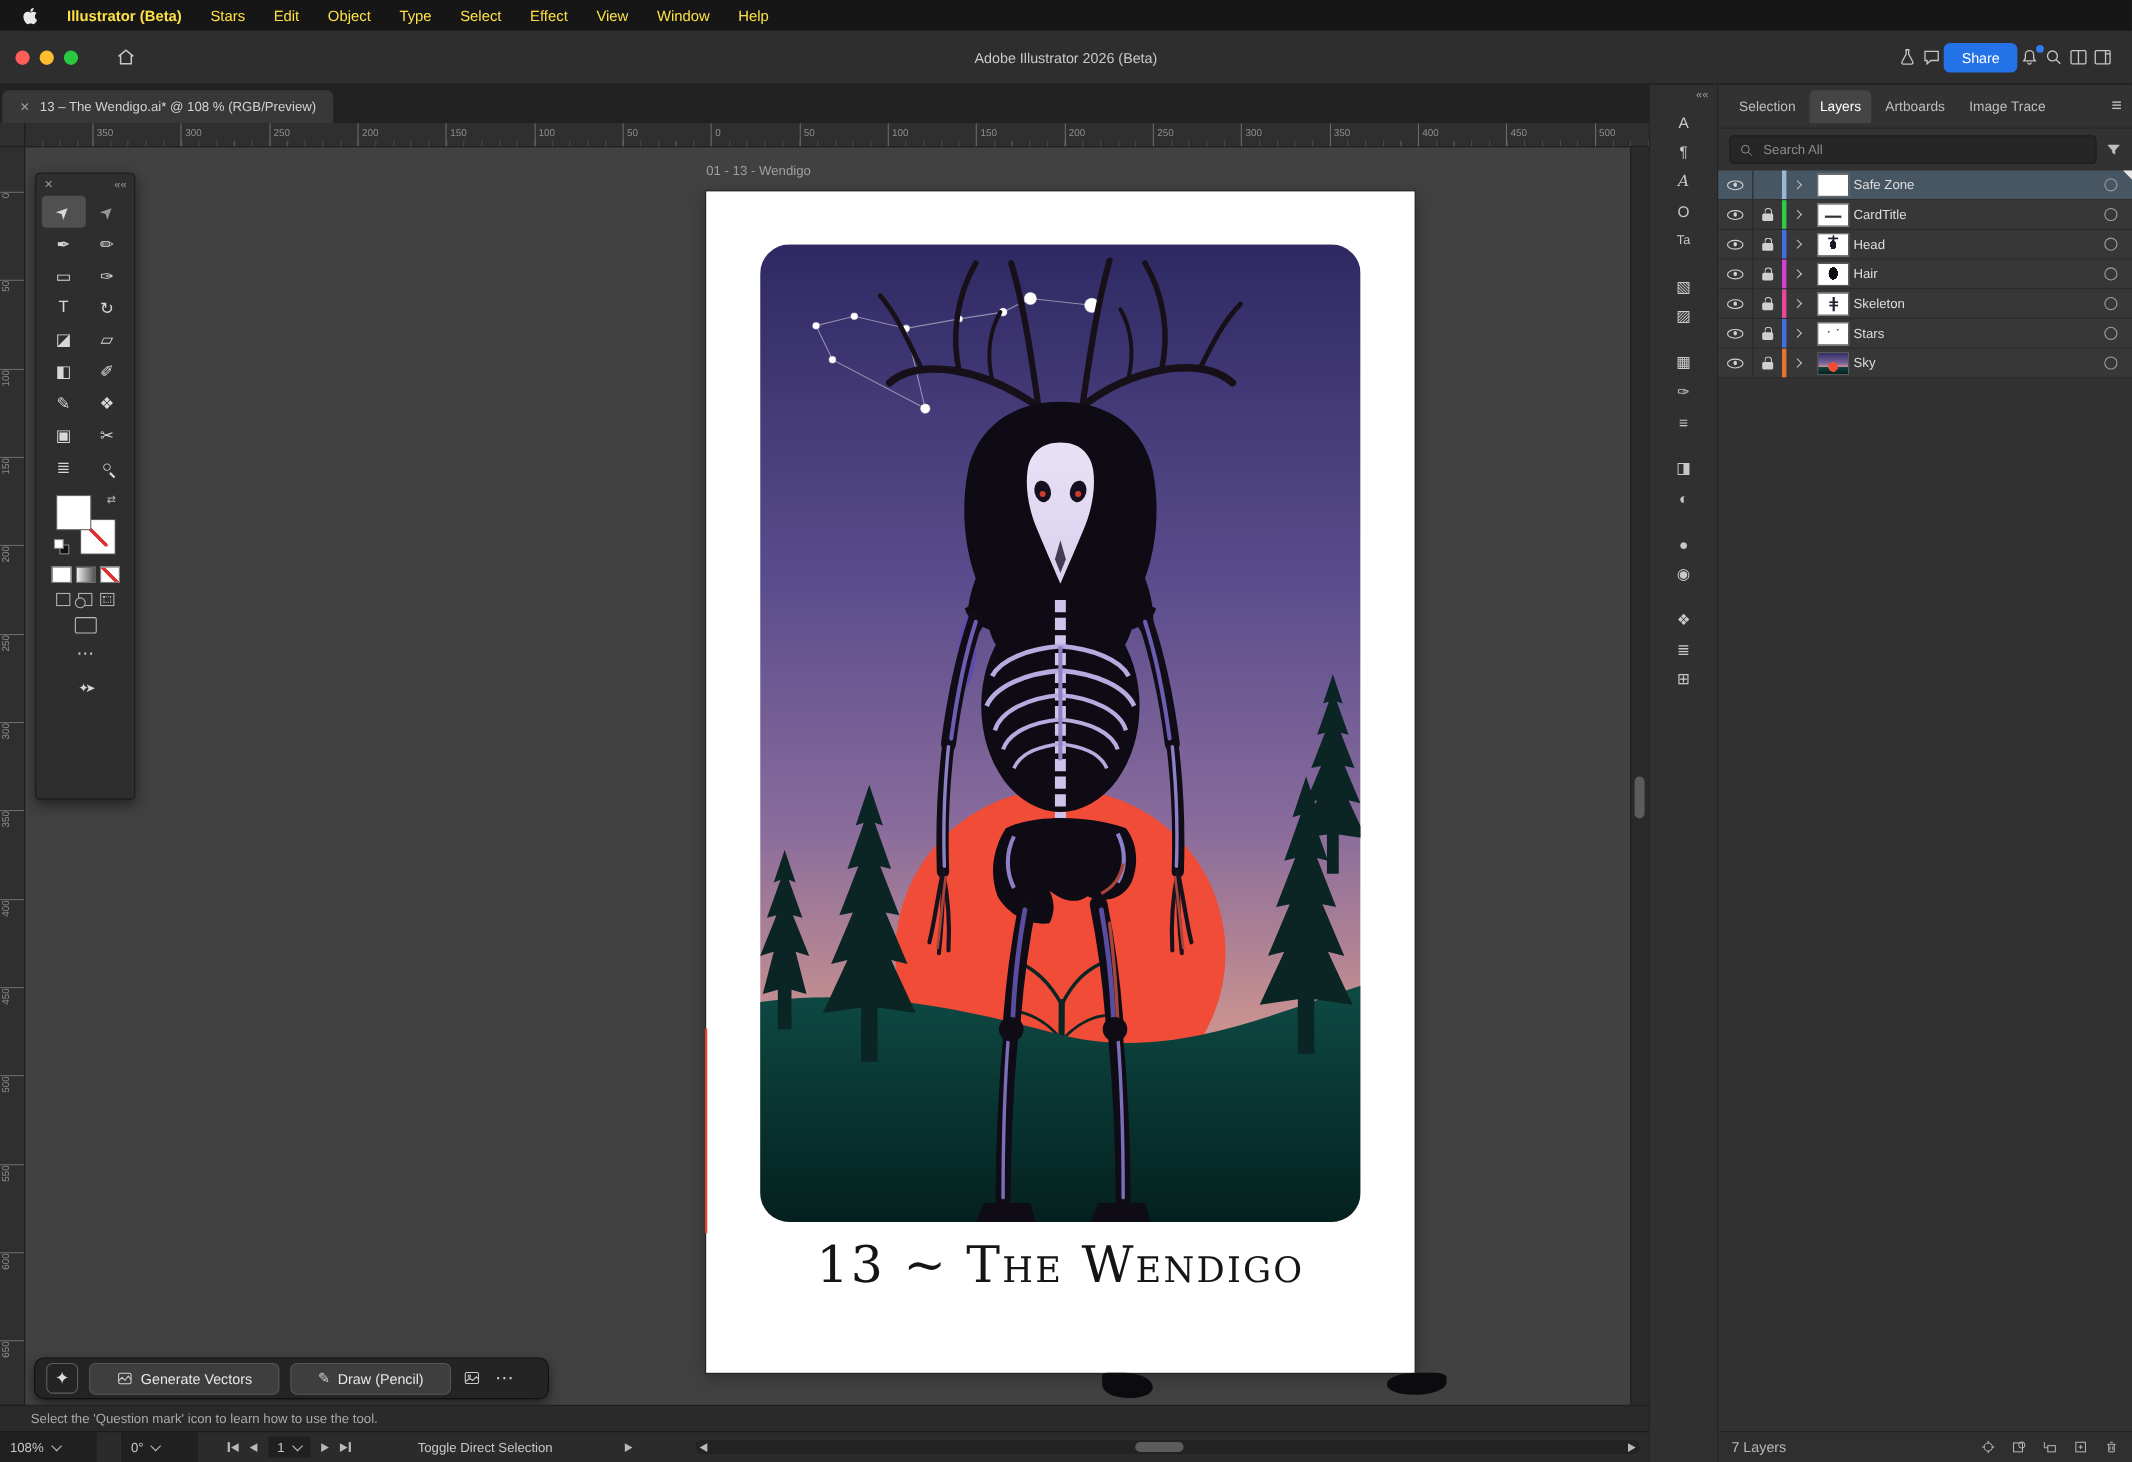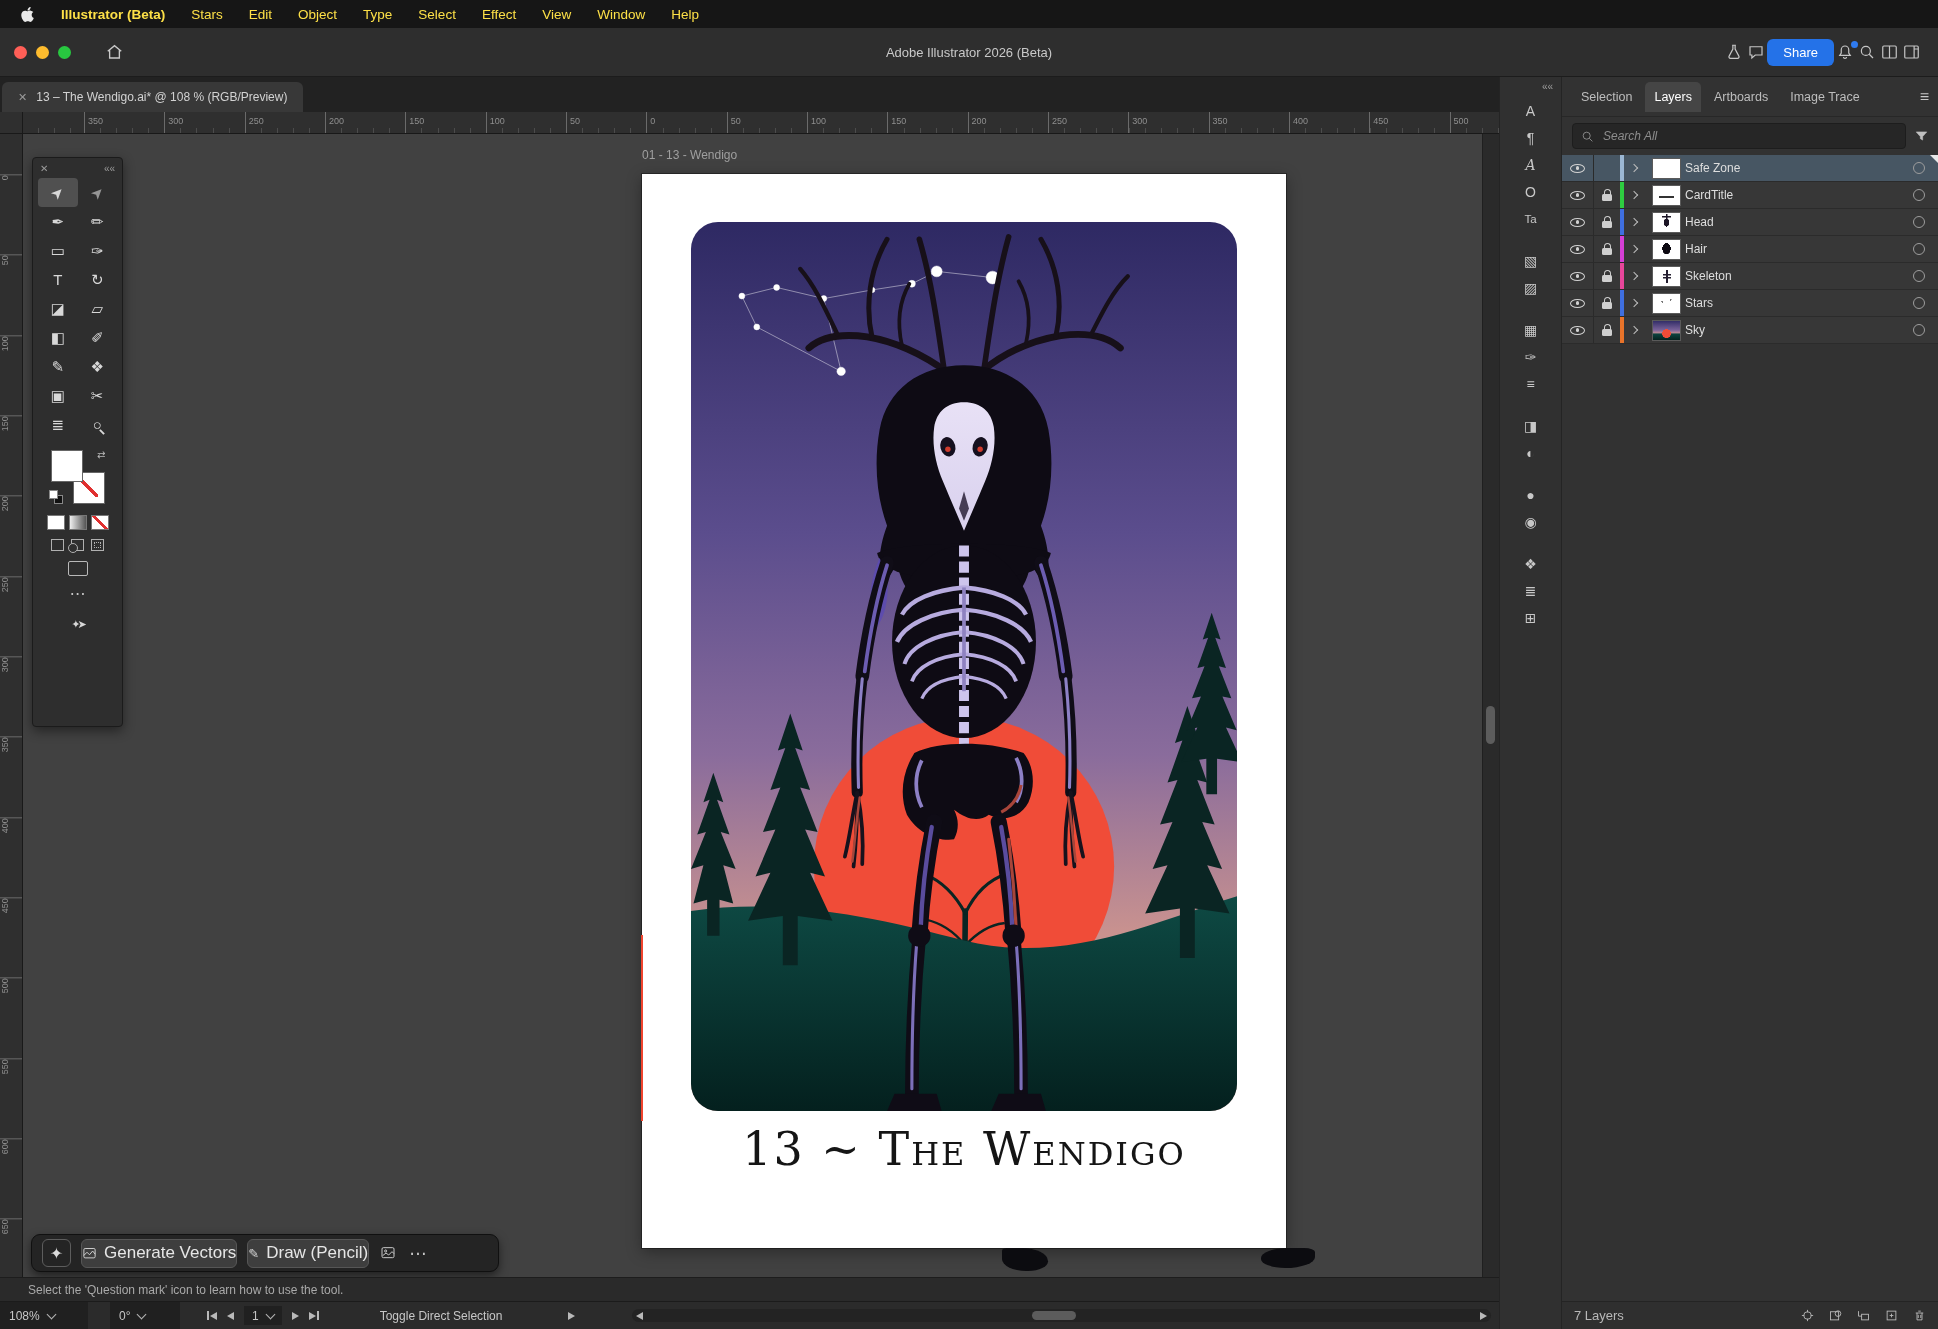--- a/index.html
+++ b/index.html
@@ -97,21 +97,21 @@
   .tp-dots{margin:8px auto 0;color:#c6c6c6;cursor:pointer}
   .tp-dots::before{content:"⋯";font-size:16px}
   .tp-spark{margin:12px auto 0;color:#d8d8d8;font-size:14px;cursor:pointer}
   .tp-spark::before{content:"✦➤";letter-spacing:-3px;font-size:11px}
 
   
   .ctx-bar{position:absolute;left:8px;top:1100px;width:468px;height:38px;background:#242424;border:1px solid #101010;border-radius:9px;
     box-shadow:0 4px 10px rgba(0,0,0,.5);display:flex;align-items:center;gap:10px;padding:0 10px;box-sizing:border-box}
   .ctx-spark{width:27px;height:26px;border:1px solid #5d5d5d;border-radius:6px;display:flex;align-items:center;justify-content:center;color:#dadada;cursor:pointer}
   .ctx-spark::before{content:"✦"}
-  .chip{display:flex;align-items:center;gap:7px;background:#3e3e3e;border:1px solid #565656;border-radius:6px;height:27px;padding:0 0;color:#e6e6e6;font-size:17px;cursor:pointer}
+  .chip{display:flex;align-items:center;gap:7px;background:#3e3e3e;border:1px solid #565656;border-radius:6px;height:27px;padding:0 24px;color:#e6e6e6;font-size:13px;cursor:pointer}
   .chip svg{stroke:#d5d5d5;fill:none;stroke-width:1.5}
   .chip .pencil::before{content:"✎";color:#d5d5d5;font-size:13px}
   .ctx-img{display:flex;align-items:center;cursor:pointer}
   .ctx-img svg{stroke:#c9c9c9;fill:none;stroke-width:1.5}
   .ctx-more{color:#c9c9c9;cursor:pointer;margin-left:2px}
   .ctx-more::before{content:"⋯";font-size:17px}
 
   
   .hint-bar{height:23px;background:#2a2a2a;border-top:1px solid #1d1d1d;display:flex;align-items:center;padding-left:28px;color:#a9a9a9;font-size:12px;flex:none}
   .status-bar{height:27px;background:#2b2b2b;border-top:1px solid #1b1b1b;display:flex;align-items:center;flex:none;position:relative;color:#c7c7c7;font-size:12px}
@@ -146,21 +146,21 @@
   
   .panels{flex:1;display:flex;flex-direction:column;min-height:0}
   .panel-tabs{height:39px;display:flex;align-items:center;gap:4px;padding:0 10px;border-bottom:1px solid #272727;flex:none}
   .ptab{color:#bdbdbd;font-size:12.5px;padding:8px 9px;border-radius:5px 5px 0 0;cursor:pointer;white-space:nowrap}
   .ptab.active{background:#454545;color:#fff}
   .ptab-menu{margin-left:auto;color:#c8c8c8;cursor:pointer}
   .ptab-menu::before{content:"≡";font-size:16px}
   .search-row{height:38px;display:flex;align-items:center;gap:8px;padding:0 10px;flex:none}
   .search-box{flex:1;height:24px;background:#262626;border:1px solid #1d1d1d;border-radius:4px;display:flex;align-items:center;gap:7px;padding:0 8px}
   .search-box svg{stroke:#9a9a9a;fill:none;stroke-width:1.5;flex:none}
-  .search-box input{background:transparent;border:none;outline:none;color:#22c55e;font-style:italic;font-size:12px;width:100%}
+  .search-box input{background:transparent;border:none;outline:none;color:#22c55e;font-size:12px;width:100%}
   .search-box input::placeholder{color:#8d8d8d}
   .filter-btn{display:flex;align-items:center;cursor:pointer}
   .filter-btn svg{stroke:#c0c0c0;fill:#c0c0c0;stroke-width:1}
 
   .layers{flex:none}
   .lrow{height:26px;display:flex;align-items:center;background:#373737;border-bottom:1px solid #2b2b2b;position:relative;cursor:pointer}
   .lrow.selected{background:#475663}
   .lrow.selected::after{content:"";position:absolute;right:0;top:0;width:0;height:0;border-style:solid;border-width:0 9px 9px 0;border-color:transparent #e8e8e8 transparent transparent}
   .cell-eye{width:31px;height:100%;display:flex;align-items:center;justify-content:center;border-right:1px solid #2a2a2a;flex:none}
   .icon-eye{width:15px;height:13px;position:relative;display:inline-block}

